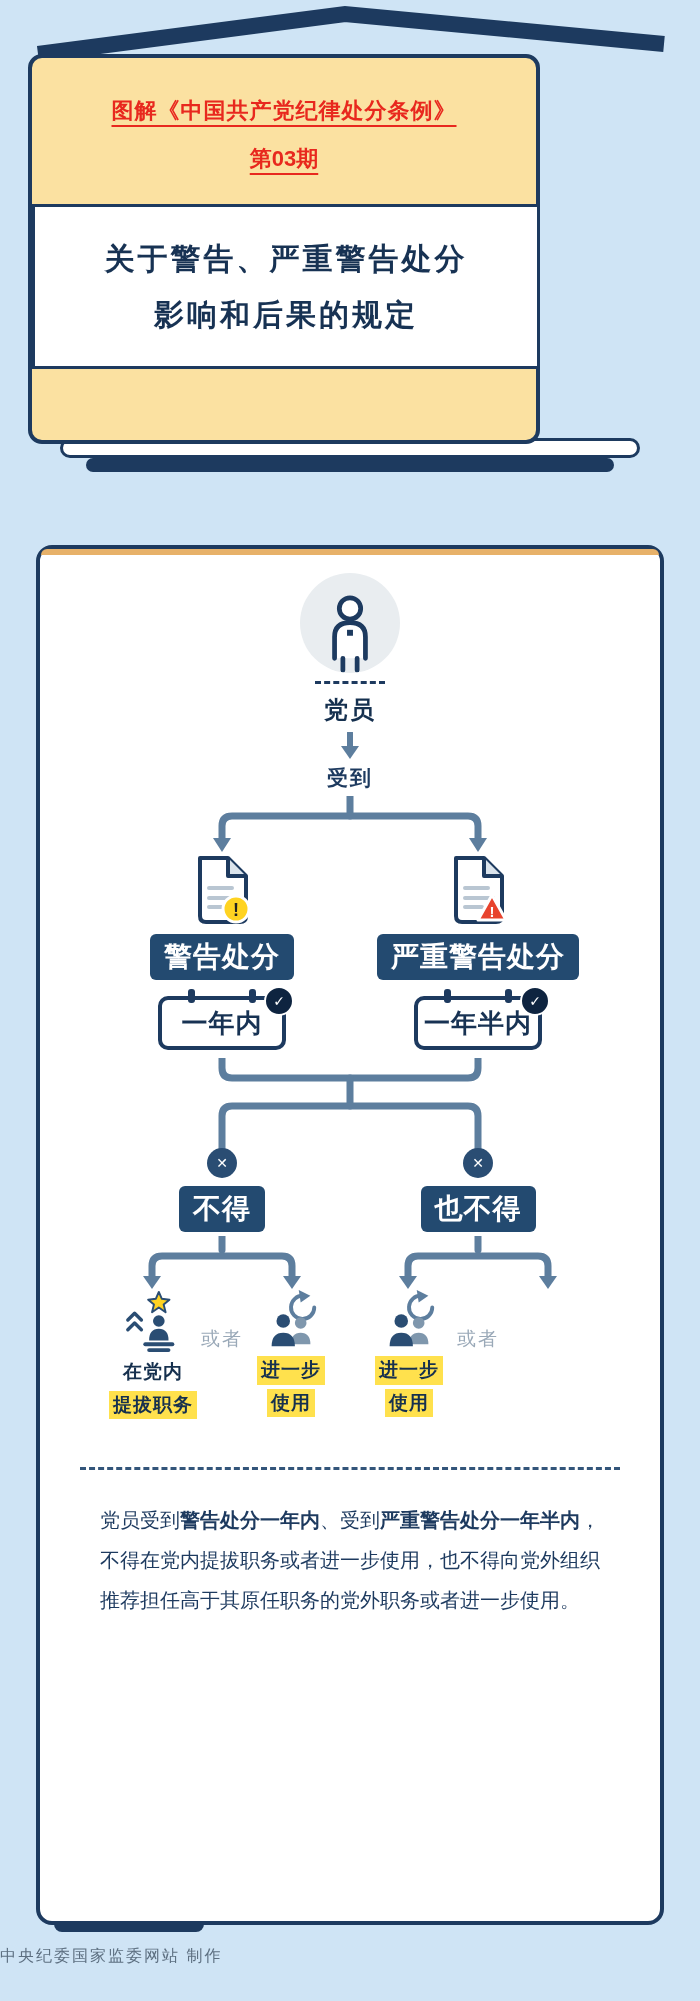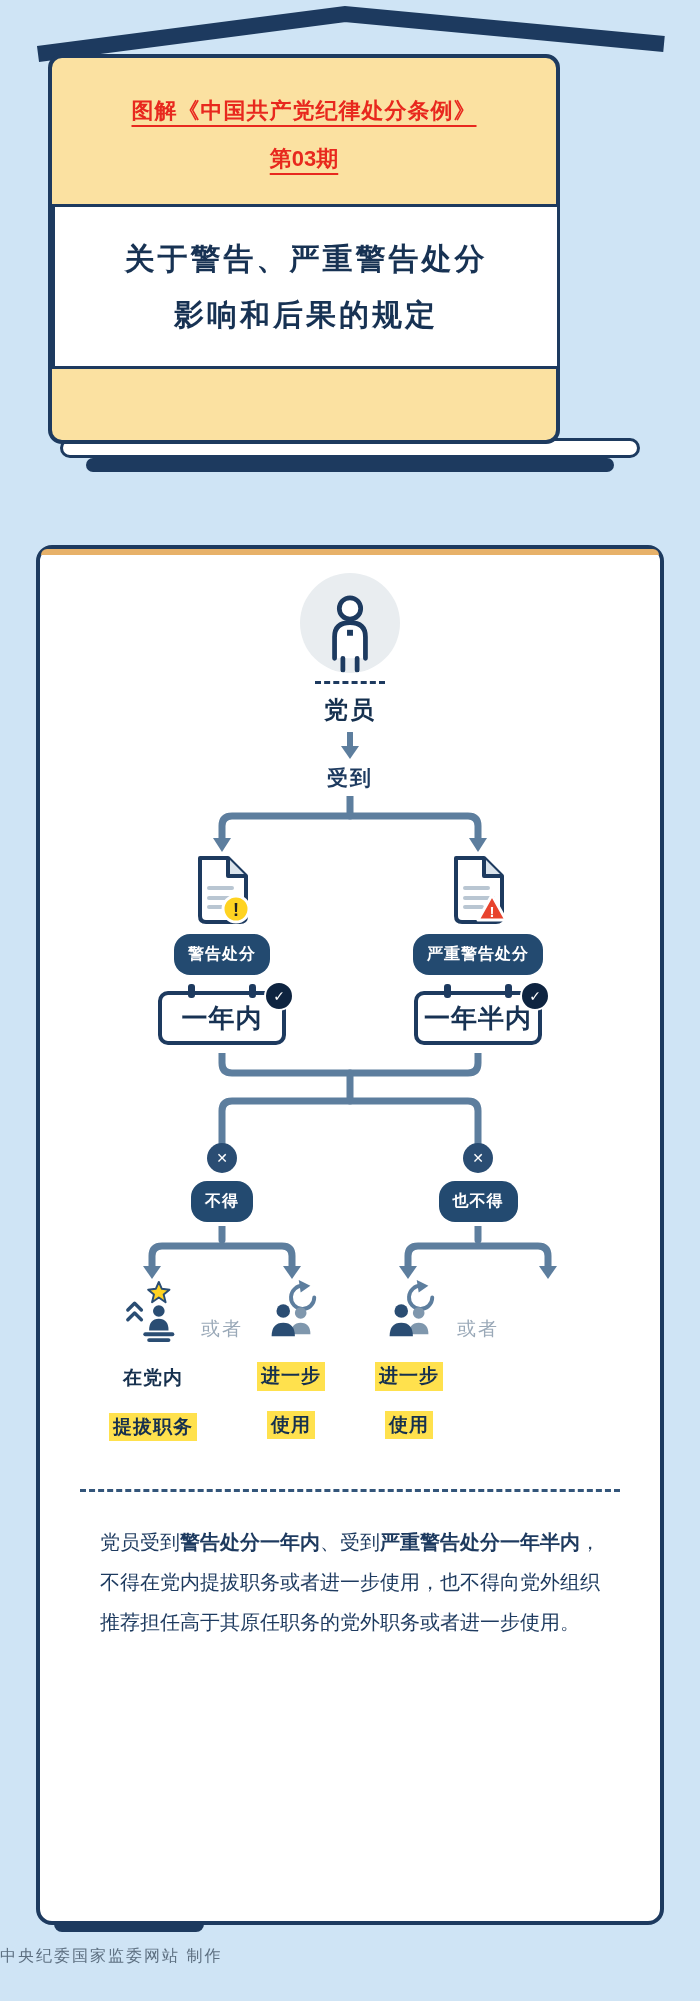--- a/index.html
+++ b/index.html
@@ -3,21 +3,21 @@
 <meta charset="utf-8">
 <style>
   html,body{margin:0;padding:0;}
   body{font-family:"Liberation Sans","DejaVu Sans",sans-serif;}
   .stage{position:relative;width:700px;height:2001px;background:#cfe4f5;overflow:hidden;}
 
   
   .top-fold{position:absolute;left:0;top:0;z-index:0;}
 
   
-  .cover{position:absolute;left:48px;top:54px;width:512px;height:390px;box-sizing:border-box;
+  .cover{position:absolute;left:28px;top:54px;width:512px;height:390px;box-sizing:border-box;
          background:#fbe1a1;border:4px solid #1d3a5f;border-radius:14px;text-align:center;z-index:2;}
   .series{display:inline-block;margin-top:38px;font-size:22px;font-weight:800;color:#e8281e;
           text-decoration:underline;text-underline-offset:7px;text-decoration-thickness:2px;letter-spacing:1px;}
   .issue{display:block;margin:18px auto 0;width:max-content;font-size:22px;font-weight:800;color:#e8281e;
          text-decoration:underline;text-underline-offset:7px;text-decoration-thickness:2px;}
   .title-box{margin:30px auto 0;width:508px;box-sizing:border-box;background:#ffffff;
              border:3px solid #1d3a5f;padding:24px 8px;}
   .title-line{font-size:30px;font-weight:800;color:#173253;line-height:1.85;letter-spacing:3px;}
 
   
@@ -43,40 +43,40 @@
   .avatar-dashes{width:70px;border-top:3px dashed #1d3a5f;margin-top:8px;}
 
   .subject{margin-top:10px;font-size:24px;font-weight:800;color:#15304f;letter-spacing:2px;}
   .receive{margin-top:4px;font-size:21px;font-weight:600;color:#1d3a5f;letter-spacing:2px;}
 
   .conn{display:block;}
 
   .branch-row,.prohibit-row{display:flex;width:512px;}
   .b-col,.p-col{width:256px;display:flex;flex-direction:column;align-items:center;}
 
-  .badge{display:inline-block;background:#234a70;color:#ffffff;font-weight:800;font-size:16px;
-         padding:10px 14px;border-radius:16px;letter-spacing:1px;}
+  .badge{display:inline-block;background:#234a70;color:#ffffff;font-weight:800;font-size:28px;
+         padding:4px 14px;border-radius:6px;letter-spacing:1px;}
   .b-col .badge{margin-top:8px;}
 
   .calendar{position:relative;width:128px;height:54px;box-sizing:border-box;margin-top:16px;
             border:4px solid #1d3a5f;border-radius:10px;background:#ffffff;
             display:flex;align-items:center;justify-content:center;}
   .cal-ring{position:absolute;top:-11px;width:7px;height:14px;background:#1d3a5f;border-radius:3px;}
   .cal-ring.r1{left:26px;} .cal-ring.r2{right:26px;}
   .cal-check{position:absolute;top:-14px;right:-12px;width:26px;height:26px;border-radius:50%;
              background:#0e2440;color:#ffffff;border:2px solid #ffffff;box-sizing:content-box;
              display:flex;align-items:center;justify-content:center;font-size:14px;font-weight:800;}
   .cal-text{font-size:26px;font-weight:800;color:#173253;letter-spacing:1px;}
 
   .circle-x{margin-top:-2px;width:30px;height:30px;border-radius:50%;background:#2a4d73;color:#fff;
             display:flex;align-items:center;justify-content:center;font-size:14px;font-weight:800;}
   .p-col .badge{margin-top:8px;}
 
   .duo{position:relative;display:flex;width:256px;justify-content:space-between;align-items:flex-start;}
-  .duo-cell{width:118px;display:flex;flex-direction:column;align-items:center;text-align:center;gap:16px;}
+  .duo-cell{width:118px;display:flex;flex-direction:column;align-items:center;text-align:center;}
   .or{position:absolute;left:50%;transform:translateX(-50%);top:36px;font-size:19px;color:#9aa9b8;letter-spacing:2px;}
 
   .lbl-plain{margin-top:6px;font-size:19px;font-weight:700;color:#16304e;letter-spacing:1px;line-height:1.5;}
   .hl{display:inline-block;margin-top:4px;padding:0 4px;background:#ffe14d;
       font-size:19px;font-weight:800;color:#16304e;letter-spacing:1px;line-height:1.5;}
 
   .divider{width:540px;border-top:3px dashed #33557a;margin-top:48px;}
 
   .summary{width:500px;margin-top:30px;font-size:20px;line-height:2.0;color:#1d3a5f;text-align:left;}
   .summary .b{font-weight:800;}

